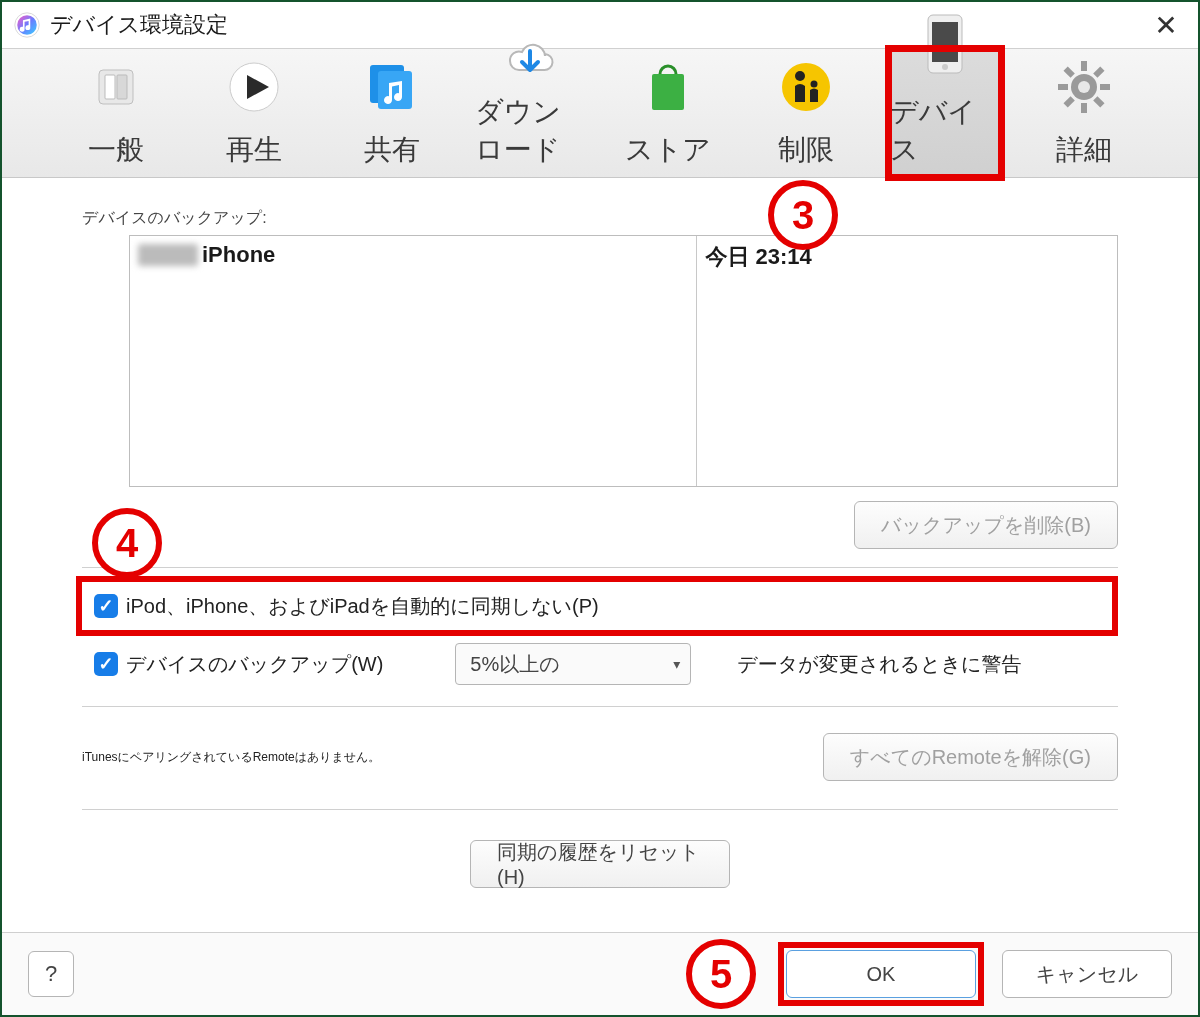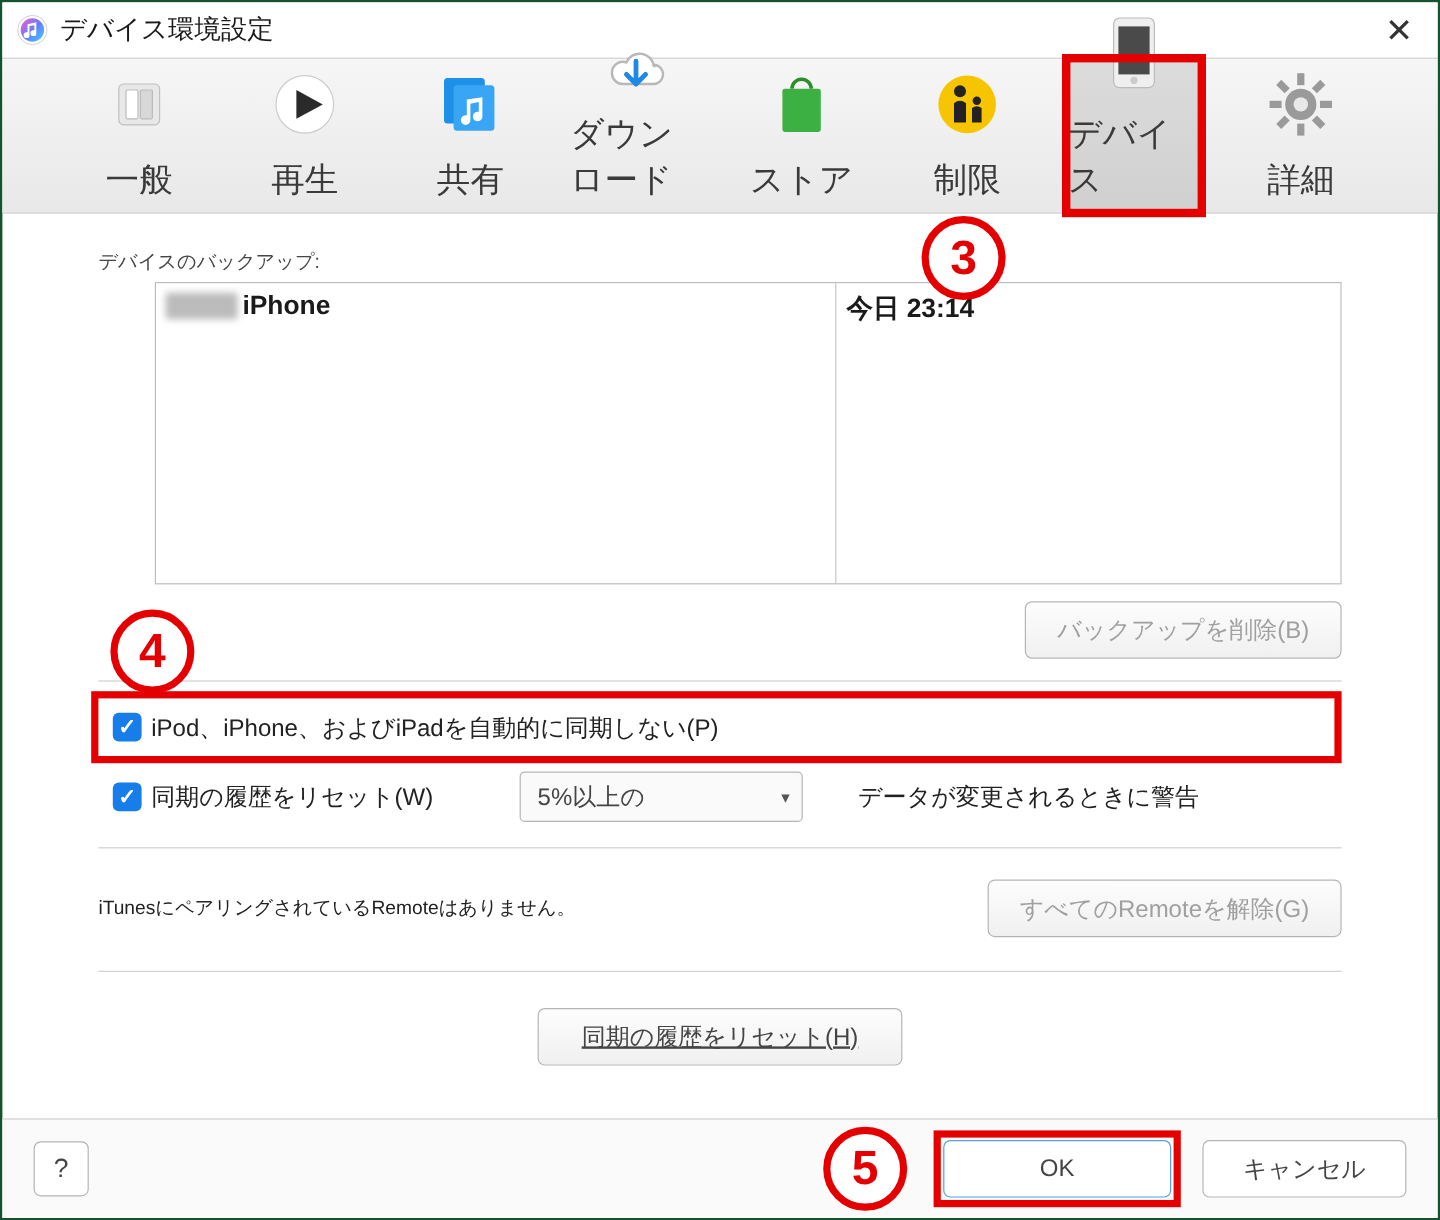--- a/index.html
+++ b/index.html
@@ -202,21 +202,21 @@
     background: #fafafa;
     gap: 10px;
   }
   .select .chev { font-size: 14px; color: #555; }
   .remote-row {
     display: flex;
     align-items: center;
     justify-content: space-between;
     margin: 18px 0 10px 0;
   }
-  .remote-text { font-size: 16px; color: #222; }
+  .remote-text { font-size: 12px; color: #222; }
   .center-row {
     display: flex;
     justify-content: center;
     margin: 22px 0 8px 0;
   }
   
   .footer {
     height: 82px;
     border-top: 1px solid #cfcfcf;
     display: flex;
@@ -431,21 +431,21 @@
     <div style="position:relative; display:inline-block; padding:6px 14px 6px 6px; margin-left:-6px;">
       <div class="red-box-1" style="top:0; left:0; right:0; bottom:0;"></div>
       <div class="checkbox-row" style="position:relative;">
         <span class="cb checked"></span>
         <span>iPod、iPhone、およびiPadを自動的に同期しない(P)</span>
       </div>
     </div>
 
     <div class="checkbox-row" style="margin-top:8px;">
       <span class="cb checked"></span>
-      <span>同期の履歴をリセット(W)</span>
+      <span>デバイスのバックアップ(W)</span>
       <span style="width:56px;"></span>
       <span class="select">
         <span>5%以上の</span>
         <span class="chev">▾</span>
       </span>
       <span style="width:30px;"></span>
       <span>データが変更されるときに警告</span>
     </div>
 
     <hr class="hr">
@@ -453,21 +453,21 @@
     <div class="remote-row">
       <span class="remote-text">iTunesにペアリングされているRemoteはありません。</span>
       <div class="btn disabled">
         <span>すべてのRemoteを解除(G)</span>
       </div>
     </div>
 
     <hr class="hr">
 
     <div class="center-row">
-      <div class="btn" style="width:304px;text-decoration:underline;">
+      <div class="btn" style="width:260px;">
         <span>同期の履歴をリセット(H)</span>
       </div>
     </div>
   </div>
 
   <div class="footer">
     <div class="help-btn">
       <span>?</span>
     </div>
     <div class="spacer"></div>

